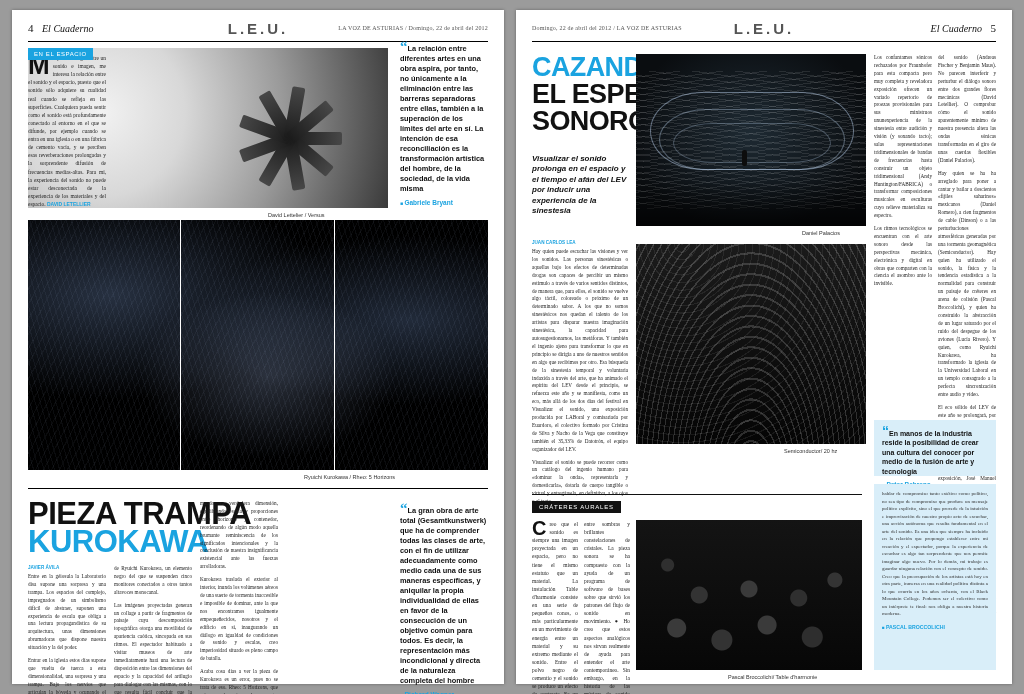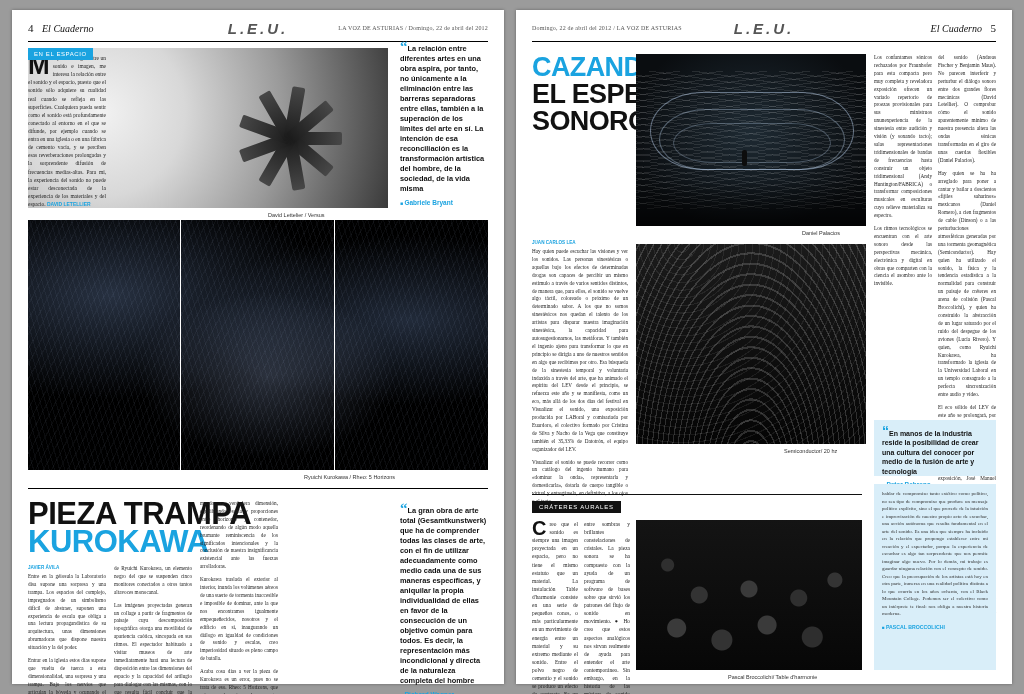--- a/index.html
+++ b/index.html
@@ -7,21 +7,21 @@
   .spread{position:relative;width:1024px;height:694px;background:#9b9b9b;overflow:hidden;}
   .page{position:absolute;top:10px;height:674px;background:#ffffff;box-shadow:0 0 3px rgba(0,0,0,.35);}
   .page.left{left:12px;width:492px;}
   .page.right{left:516px;width:496px;}
   .inner{position:absolute;left:16px;right:16px;top:12px;bottom:14px;}
 
   
   .runhead{position:absolute;left:0;right:0;top:0;height:22px;}
   .runhead .folio{position:absolute;top:0;font-family:"Liberation Serif",serif;font-size:11px;color:#111;}
   .runhead .sect{position:absolute;top:1px;font-size:10px;font-style:italic;color:#111;}
-  .runhead .leu{position:absolute;left:50%;transform:translateX(-50%);top:-2px;font-family:"Liberation Sans",sans-serif;font-weight:bold;font-size:15px;letter-spacing:3px;color:#555;font-style:italic;}
+  .runhead .leu{position:absolute;left:50%;transform:translateX(-50%);top:-2px;font-family:"Liberation Sans",sans-serif;font-weight:bold;font-size:15px;letter-spacing:3px;color:#555;}
   .runhead .date{position:absolute;top:3px;font-size:6px;color:#555;letter-spacing:.2px;}
   .rule{position:absolute;left:0;right:0;height:1px;background:#000;}
 
   
   .tagbox{position:absolute;left:0;top:0;background:#1aa3e0;color:#fff;font-family:"Liberation Sans",sans-serif;font-size:6px;letter-spacing:.6px;padding:3px 6px;z-index:5;}
   .heroimg{position:absolute;overflow:hidden;background:#111;}
   .caption{position:absolute;font-size:5.5px;color:#333;font-family:"Liberation Sans",sans-serif;}
 
   
   .dropcol{position:absolute;font-size:5.4px;line-height:1.5;color:#222;text-align:justify;}
@@ -166,20 +166,21 @@
         <span class="folio" style="right:0;">5</span>
       </div>
       <div class="rule" style="top:19px;"></div>
 
       <div class="bigtitle" style="position:absolute;left:0;top:32px;width:250px;">
         <div>CAZANDO</div>
         <div class="dk">EL ESPECTRO</div>
         <div class="dk">SONORO</div>
       </div>
 
+      <div class="standfirst" style="left:0;top:132px;width:96px;">Visualizar el sonido prolonga en el espacio y el tiempo el afán del LEV por inducir una experiencia de la sinestesia</div>
 
       <div class="byline" style="position:absolute;left:0;top:218px;font-size:4.6px;">JUAN CARLOS LEA</div>
 
       <div class="col" style="left:0;top:226px;width:96px;">
         <p>Hay quien puede escuchar las visiones y ver los sonidos. Las personas sinestésicas o aquellas bajo los efectos de determinadas drogas son capaces de percibir un mismo estímulo a través de varios sentidos distintos, de manera que, para ellos, el sonido se vuelve algo táctil, coloreado o próximo de un determinado sabor. A los que no somos sinestésicos nos quedan el talento de los artistas para disparar nuestra imaginación sinestésica, la capacidad para autosugestionarnos, las metáforas. Y también el ingenio ajeno para transformar lo que en principio se dirigía a uno de nuestros sentidos en algo que recibimos por otro. Esa búsqueda de la sinestesia temporal y voluntaria indaxida a través del arte, que ha animado el espíritu del LEV desde el principio, se refuerza este año y se manifiesta, como un eco, más allá de los dos días del festival en Visualizar el sonido, una exposición producida por LABoral y comisariada por Euardoro, el colectivo formado por Cristina de Silva y Nacho de la Vega que constituye también el 35,33% de Datotrón, el equipo organizador del LEV.</p>
         <p>Visualizar el sonido se puede recorrer como un catálogo del ingenio humano para «dominar la onda», representarla y domesticarla», dotarla de cuerpo tangible o virtual y entregársela, en definitiva, a los ojos o al tacto.</p>
       </div>
 
       <div class="heroimg wavebox" style="left:104px;top:32px;width:230px;height:172px;">
         <div style="position:absolute;left:0;top:10%;width:100%;height:80%;

